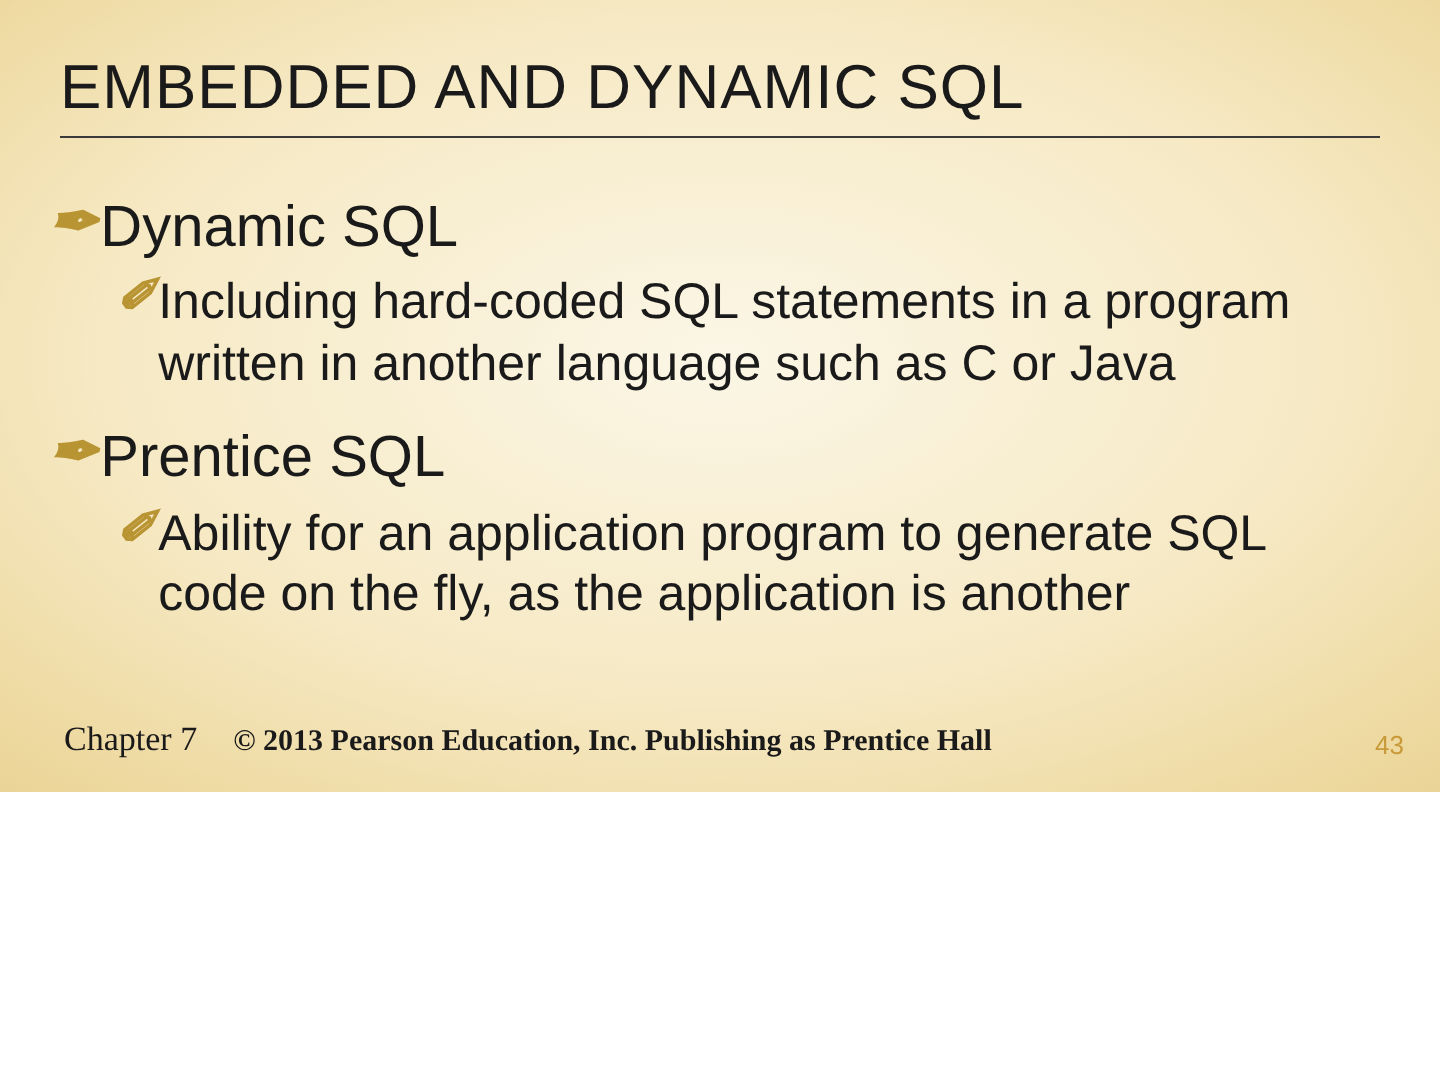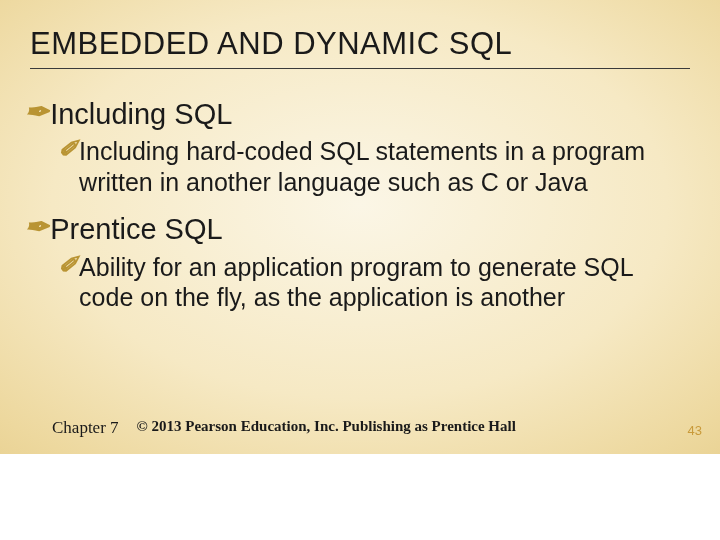--- a/index.html
+++ b/index.html
@@ -5,21 +5,21 @@
   html, body {
     margin: 0;
     padding: 0;
     width: 720px;
     height: 540px;
     overflow: hidden;
     font-family: Arial, Helvetica, sans-serif;
   }
   .slide {
     width: 720px;
-    height: 454px;
+    height: 396px;
     background: radial-gradient(ellipse 95% 95% at 50% 45%,
                 #fbf6e6 0%,
                 #f6e9c4 45%,
                 #edd89e 72%,
                 #e0c47a 100%);
     position: relative;
     box-sizing: border-box;
     text-decoration: underline;
   }
   .title {
@@ -61,25 +61,25 @@
     font-style: italic;
     color: #b99433;
     font-weight: bold;
     flex: 0 0 auto;
   }
   .lvl1 .bullet { font-size: 30px; margin-right: 1px; line-height: 1.05; }
   .lvl2 .bullet { font-size: 24px; margin-right: 1px; line-height: 1.1; }
   .text { flex: 1 1 auto; }
   .footer {
     position: absolute;
-    left: 52px;
+    left: 32px;
     bottom: 16px;
     right: 34px;
     display: flex;
-    align-items: flex-start;
+    align-items: flex-end;
     font-family: "Times New Roman", Times, serif;
   }
   .chapter {
     font-size: 17px;
     color: #1a1a1a;
     margin-right: 18px;
   }
   .copyright {
     font-size: 15px;
     font-weight: bold;
@@ -98,21 +98,21 @@
 <body>
 
 <div class="slide">
 
   <div class="title">EMBEDDED AND DYNAMIC SQL</div>
 
   <div class="body">
 
     <div class="lvl1">
       <span class="bullet">✒</span>
-      <span class="text">Including SQL</span>
+      <span class="text">Dynamic SQL</span>
     </div>
     <div class="lvl2">
       <span class="bullet">✐</span>
       <span class="text">Including hard-coded SQL statements in a program written in another language such as C or Java</span>
     </div>
 
     <div class="lvl1">
       <span class="bullet">✒</span>
       <span class="text">Prentice SQL</span>
     </div>

